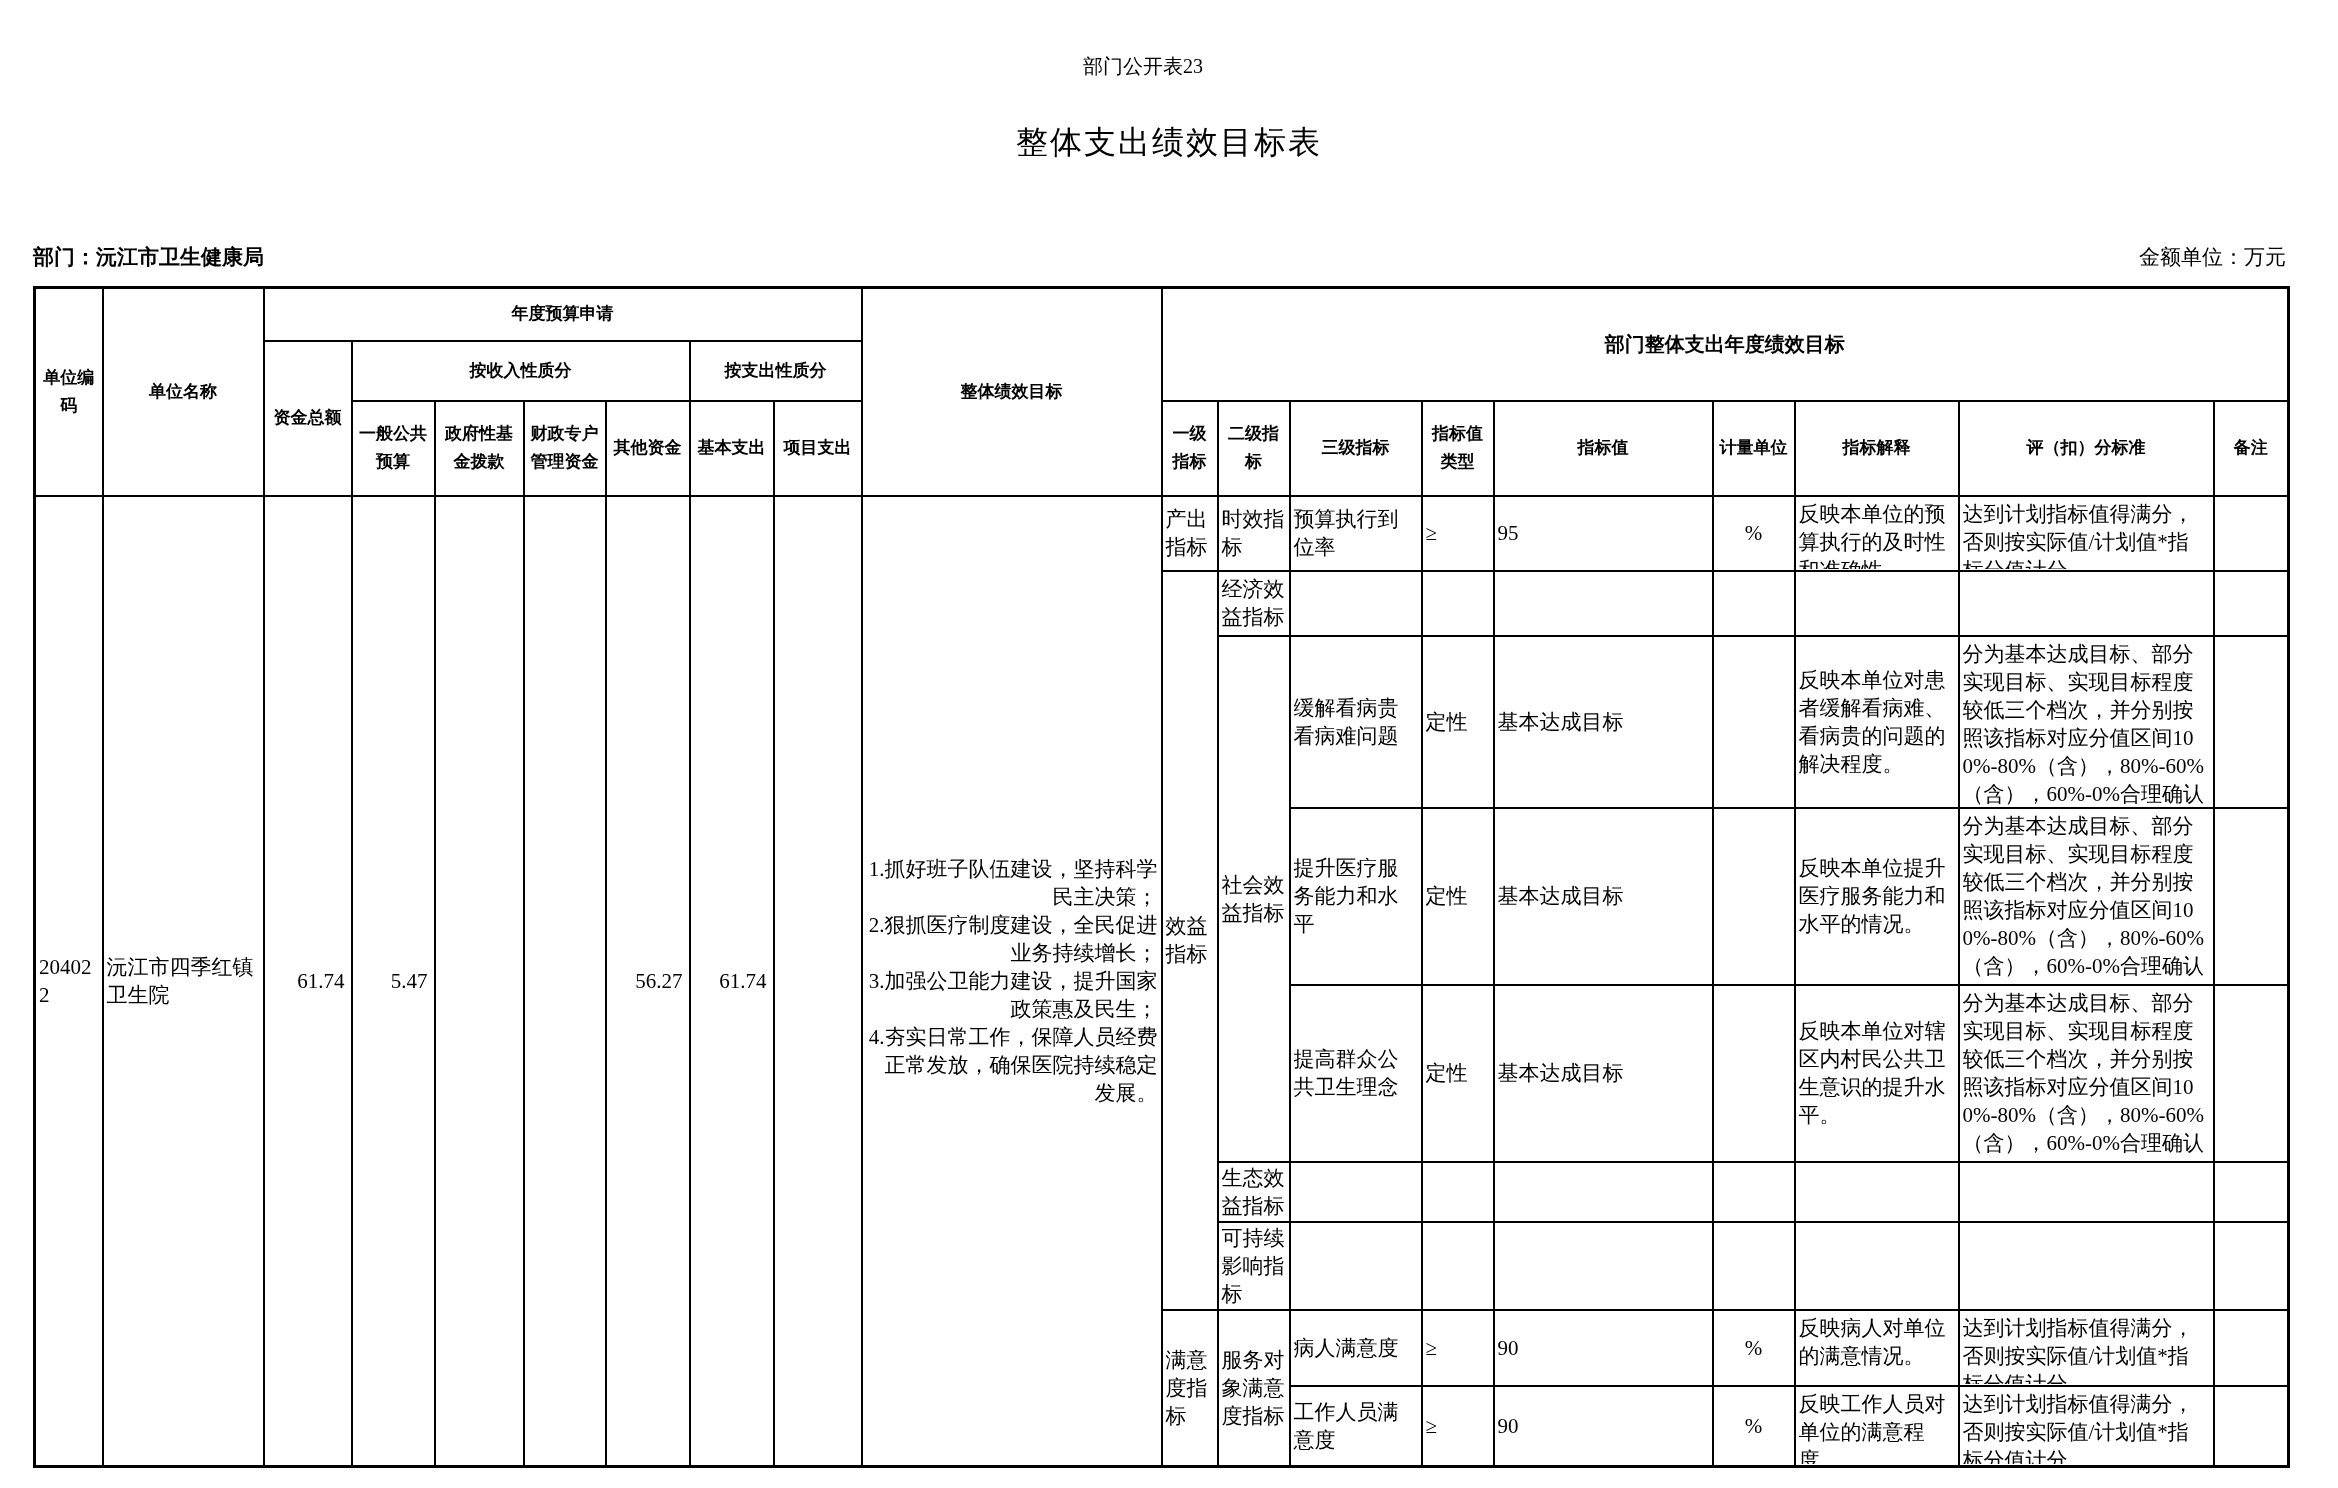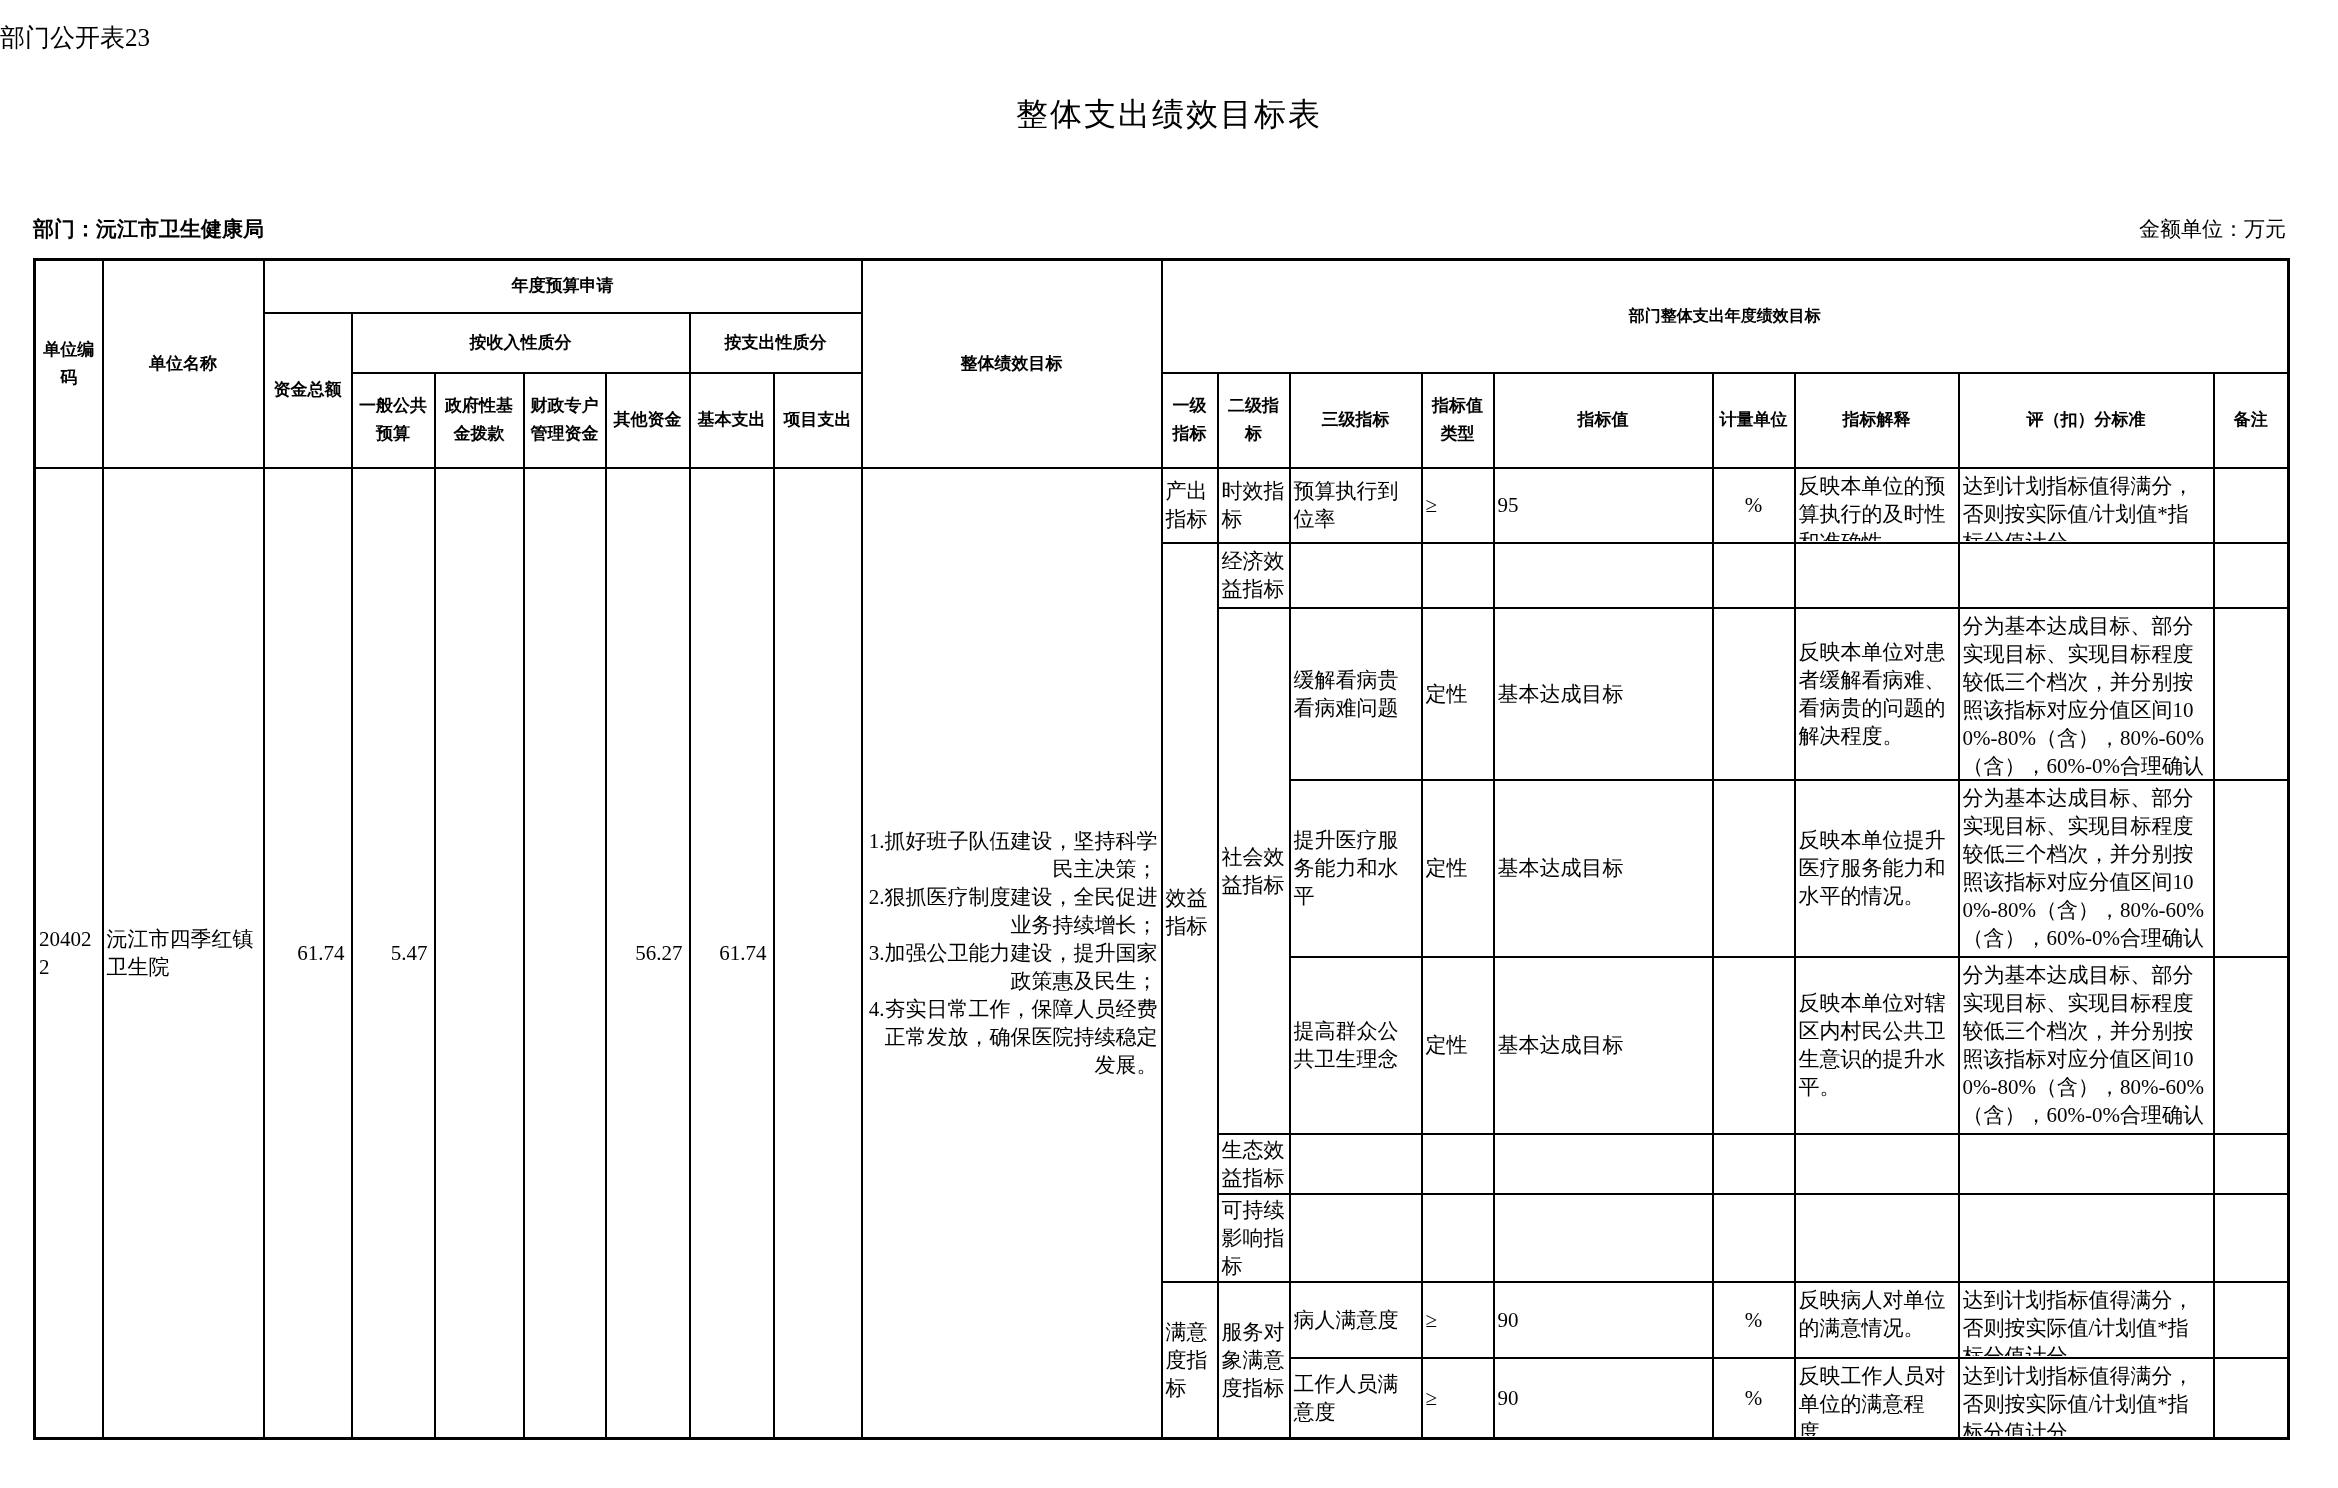--- a/index.html
+++ b/index.html
@@ -1,31 +1,31 @@
 <!DOCTYPE html>
 <html><head>
 <meta charset="utf-8">
 <style>
   html,body{margin:0;padding:0;background:#fff;}
   body{width:2338px;height:1488px;overflow:hidden;color:#000;
        font-family:"Liberation Serif","DejaVu Serif",serif;}
-  .corner{ text-align:left; padding:26px 52px 0 0; font-size:25px; line-height:24px;}
+  .corner{ text-align:center; padding:54px 52px 0 0; font-size:20px; line-height:24px;}
   .title{ text-align:center; font-size:32px; font-weight:normal; letter-spacing:2px;
           margin-top:44px; line-height:40px;}
   .meta{ display:flex; justify-content:space-between; align-items:flex-end;
          margin:82px 52px 16px 33px; font-size:21px; line-height:26px;}
   .meta .dept{font-weight:bold;}
   table{ border-collapse:collapse; table-layout:fixed; margin-left:33px;
          width:2254px; border:3px solid #000;}
   th,td{ border:2px solid #000; word-break:break-all; overflow:hidden;}
   th{ font-size:17px; font-weight:bold; text-align:center; vertical-align:middle;
       padding:2px 4px; line-height:28px;}
   td{ font-size:21px; padding:1px 3px; line-height:28px; vertical-align:middle;
       text-align:left;}
-  .bigh{font-size:16px;}
+  .bigh{font-size:20px;}
   .hr1{height:53px}.hr2{height:60px}.hr3{height:95px}
   .br1{height:73px}.br2{height:65px}.br3{height:170px}.br4{height:175px}
   .br5{height:175px}.br6{height:59px}.br7{height:71px}.br8{height:74px}.br9{height:78px}
   td.num{text-align:right; padding-right:6px;}
   td.unit{text-align:center;}
   td.goal{white-space:pre-line;text-align:right;}
   td.top{vertical-align:top; padding-top:3px;}
   .cl{overflow:hidden;}
   .h69{height:69px}.h70{height:70px}.h74{height:74px}.h166{height:166px}.h171{height:171px}
 </style>

